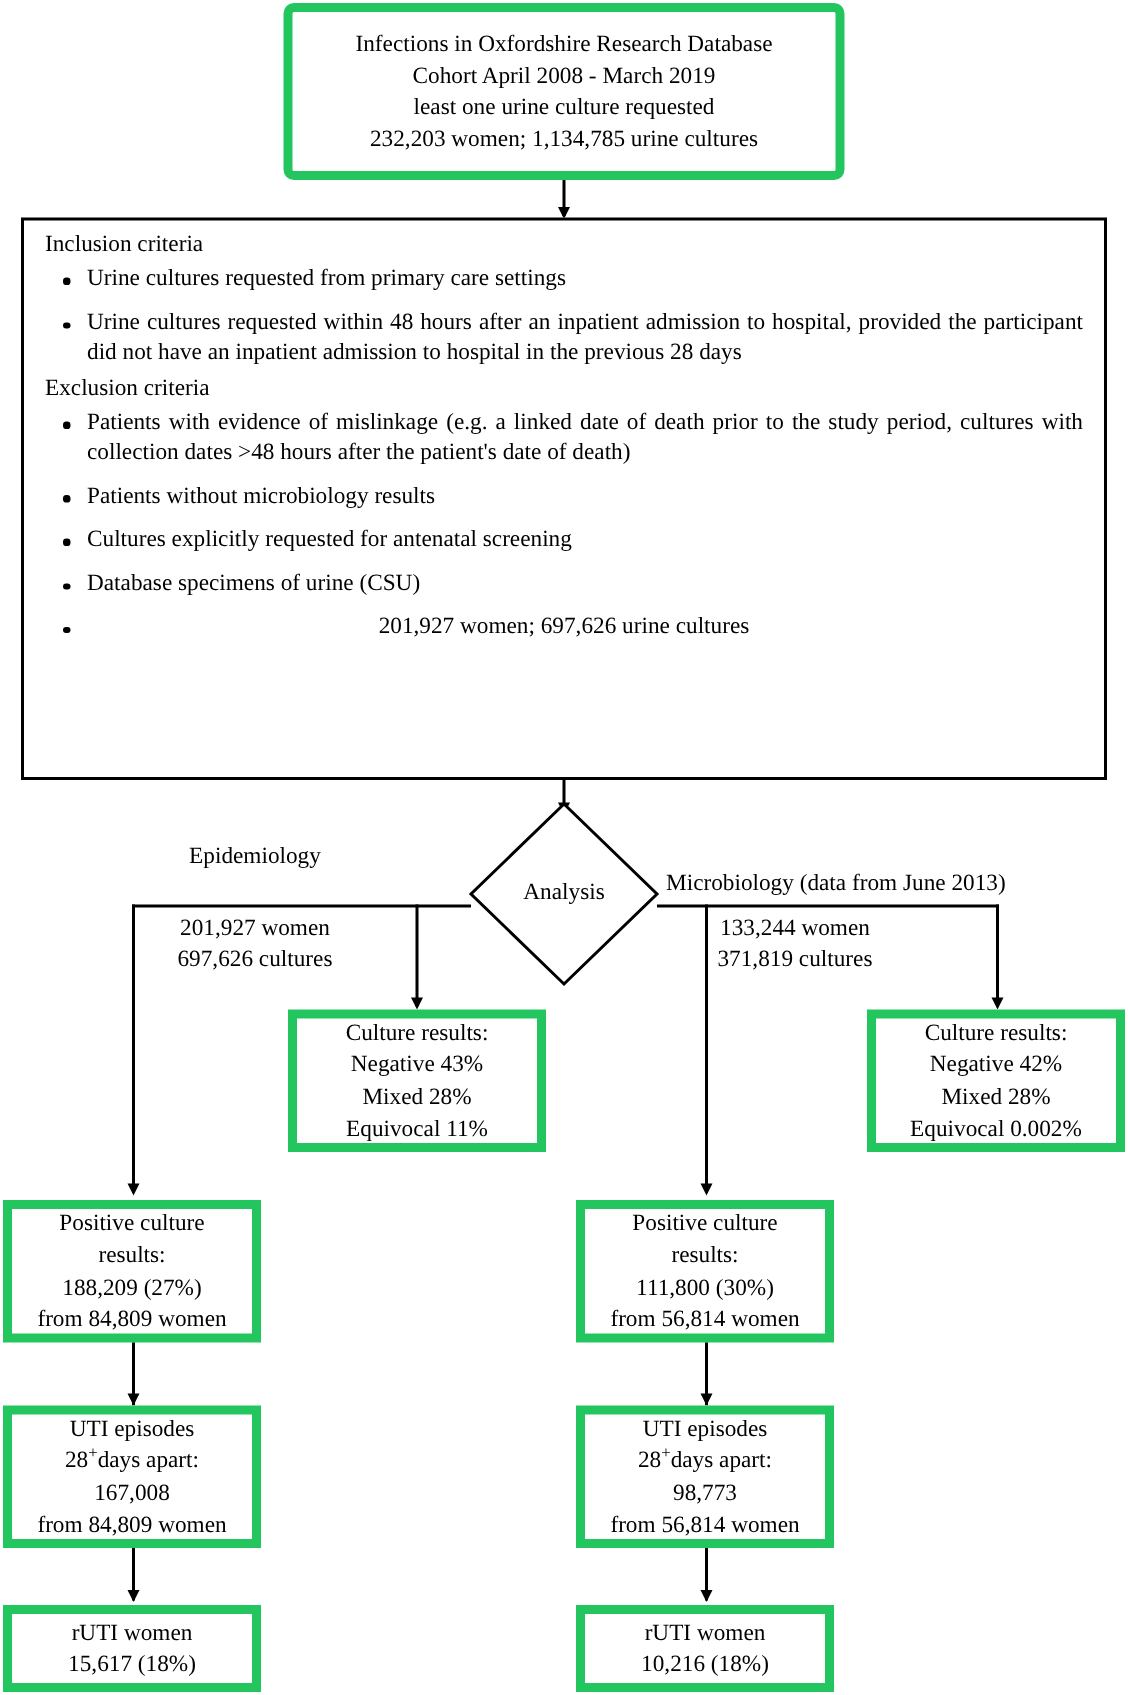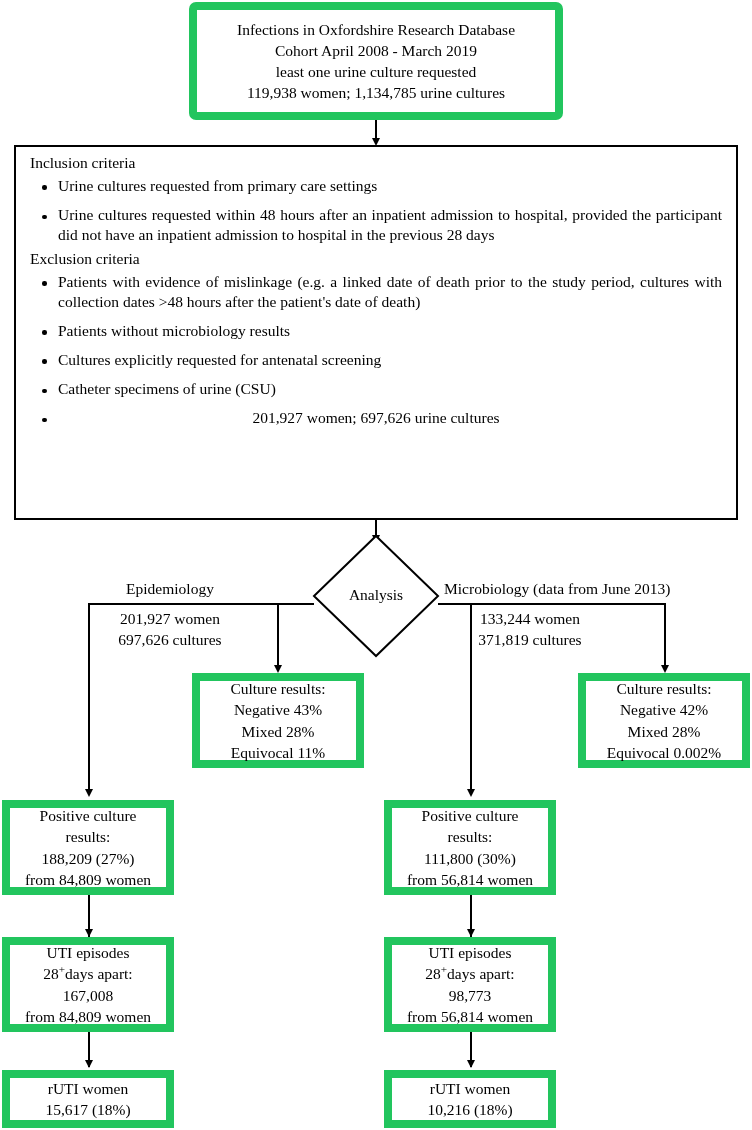--- a/index.html
+++ b/index.html
@@ -14,21 +14,21 @@
   #flowchart {
     position: relative;
     width: 752px;
     height: 1130px;
     background: #ffffff;
     overflow: hidden;
   }
   .box {
     position: absolute;
     box-sizing: border-box;
-    border: 8px solid #22c55e;
+    border: 6px solid #22c55e;
     background: #ffffff;
     display: flex;
     flex-direction: column;
     align-items: center;
     justify-content: center;
     text-align: center;
     font-size: 15.5px;
     line-height: 1.36;
   }
   .box.rounded { border-radius: 7px; }
@@ -114,21 +114,21 @@
 </style>
 </head>
 <body>
 
 <div id="flowchart">
 
   <div class="box rounded" style="left:189px; top:2px; width:374px; height:118px;">
     <span class="ln">Infections in Oxfordshire Research Database</span>
     <span class="ln">Cohort April 2008 - March 2019</span>
     <span class="ln">least one urine culture requested</span>
-    <span class="ln">119,938 women; 1,134,785 urine cultures</span>
+    <span class="ln">232,203 women; 1,134,785 urine cultures</span>
   </div>
 
   <div class="vline" style="left:375px; top:120px; height:24px;"></div>
   <div class="arrowhead" style="left:371.5px; top:138px;"></div>
 
   <div class="criteria" style="left:14px; top:145px; width:724px; height:375px;">
     <div class="heading">Inclusion criteria</div>
     <ul>
       <li>
         <span class="bullet"></span>
@@ -148,40 +148,40 @@
       <li>
         <span class="bullet"></span>
         <span>Patients without microbiology results</span>
       </li>
       <li>
         <span class="bullet"></span>
         <span>Cultures explicitly requested for antenatal screening</span>
       </li>
       <li>
         <span class="bullet"></span>
-        <span>Catheter specimens of urine (CSU)</span>
+        <span>Database specimens of urine (CSU)</span>
       </li>
       <li>
         <span class="bullet"></span>
       </li>
     </ul>
     <div class="footer">201,927 women; 697,626 urine cultures</div>
   </div>
 
   <div class="vline" style="left:375px; top:520px; height:21px;"></div>
   <div class="arrowhead" style="left:371.5px; top:535px;"></div>
 
   <div class="diamond-wrap" style="left:312px; top:534px; width:128px; height:124px;">
     <svg width="128" height="124" viewBox="0 0 128 124">
       <polygon points="64,2 126,62 64,122 2,62" fill="#ffffff" stroke="#000000" stroke-width="2"></polygon>
     </svg>
     <div class="diamond-label" style="top:52px;">Analysis</div>
   </div>
 
-  <div class="freelabel" style="left:110px; top:578px; width:120px;">Epidemiology</div>
+  <div class="freelabel" style="left:110px; top:560px; width:120px;">Epidemiology</div>
 
   <div class="hline" style="left:88px; top:603px; width:226px;"></div>
 
   <div class="freelabel" style="left:110px; top:608px; width:120px;">201,927 women</div>
   <div class="freelabel" style="left:110px; top:629px; width:120px;">697,626 cultures</div>
 
   <div class="vline" style="left:88px; top:603px; height:192px;"></div>
   <div class="arrowhead" style="left:84.5px; top:789px;"></div>
 
   <div class="vline" style="left:277px; top:603px; height:68px;"></div>

